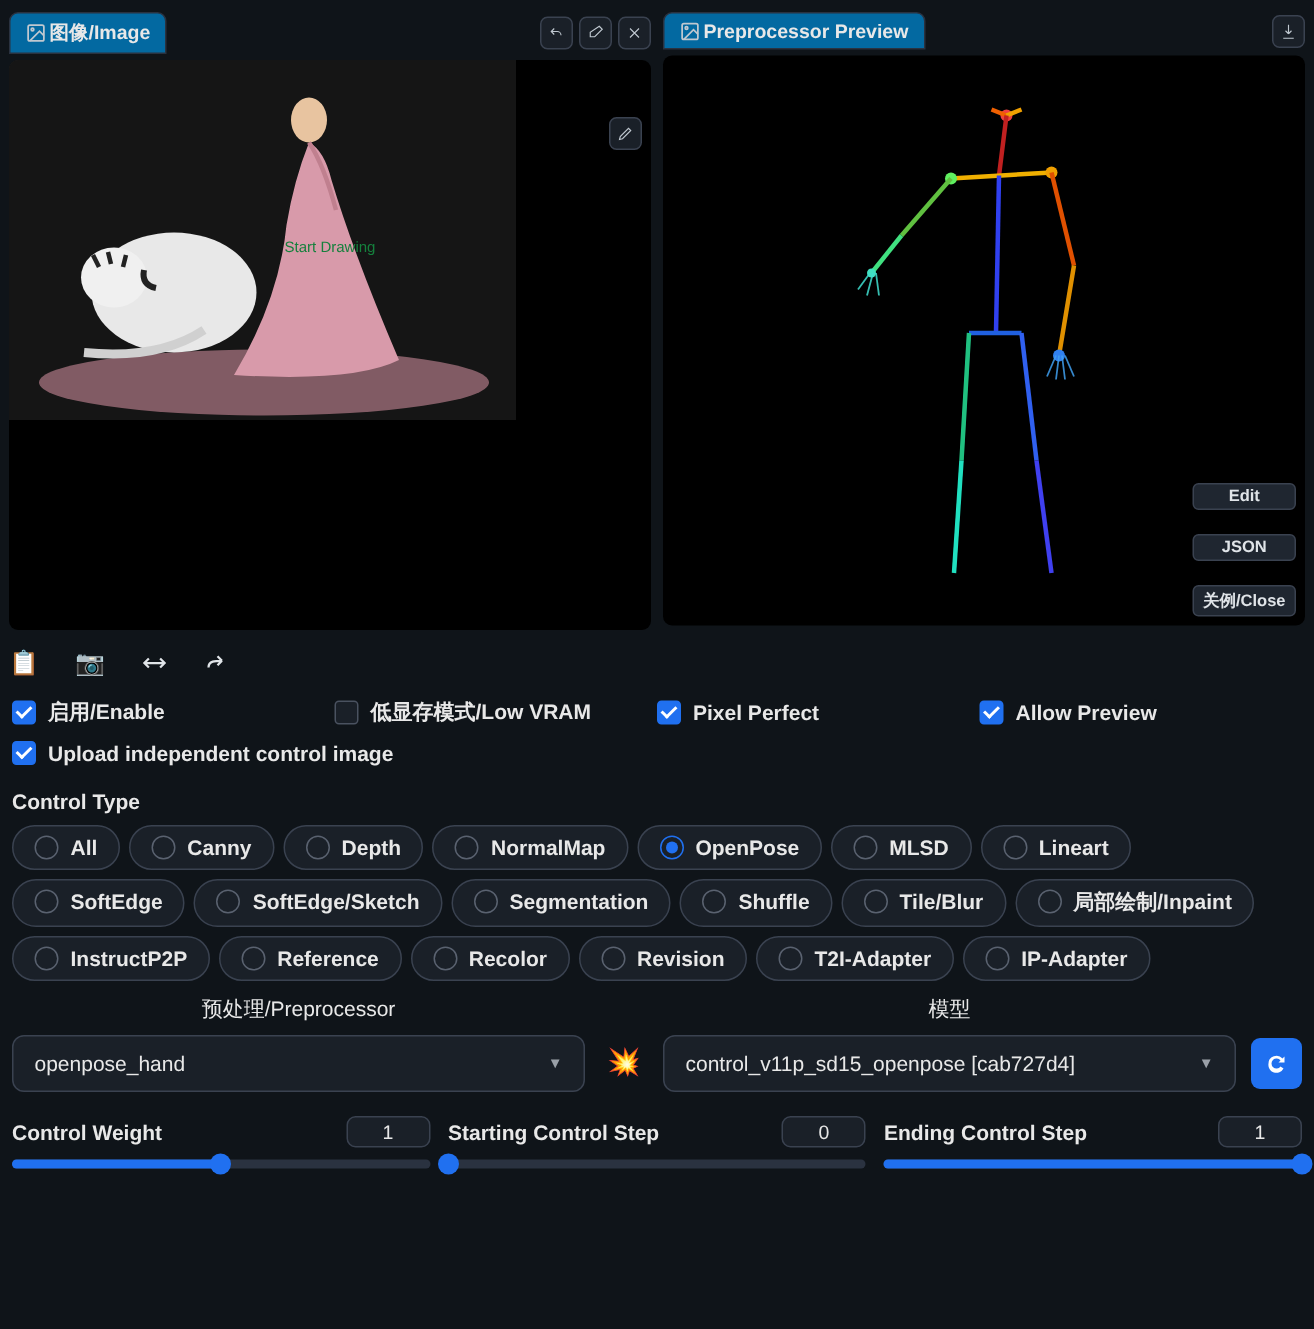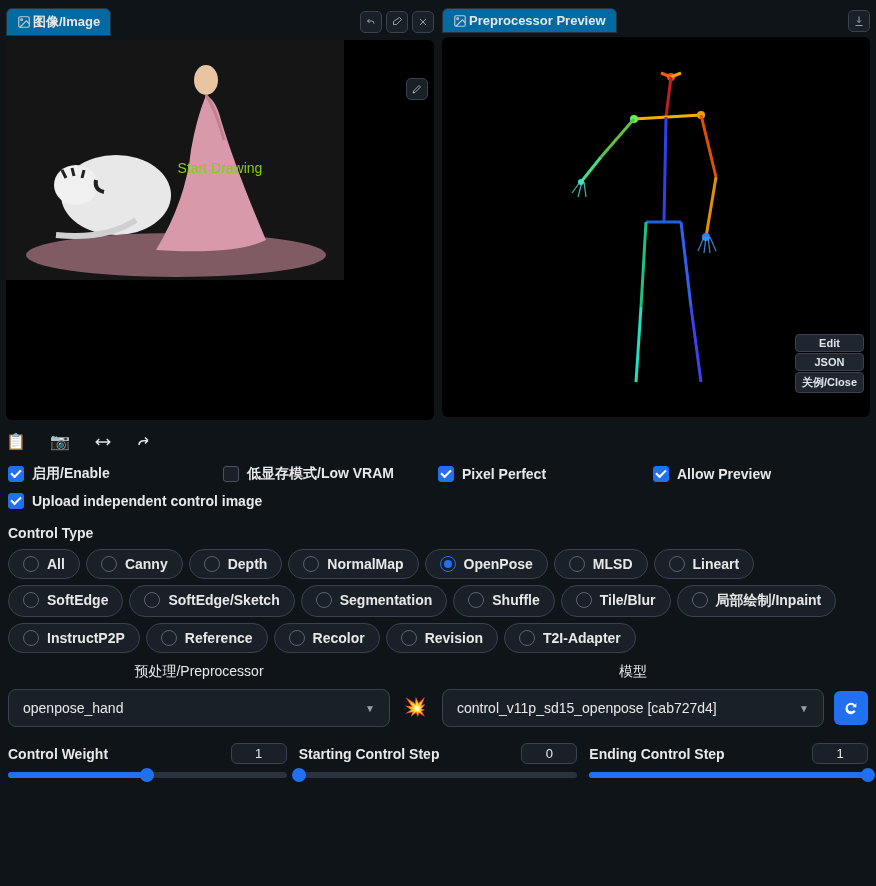--- a/index.html
+++ b/index.html
@@ -70,22 +70,22 @@
   width: 338px;
   height: 240px;
   background: linear-gradient(135deg, #2a2a2a 0%, #1a1a1a 100%);
   border-radius: 4px;
 }
 .draw-label {
   position: absolute;
   left: 50%;
   top: 120px;
   transform: translateX(-50%);
-  color: #84cc16;
-  font-size: 14px;
+  color: #15803d;
+  font-size: 10px;
 }
 .pencil-btn {
   position: absolute;
   right: 6px;
   top: 38px;
 }
 .preview-area {
   background: #000;
   border-radius: 6px;
   height: 380px;
@@ -93,24 +93,24 @@
 }
 .skeleton {
   position: absolute;
   left: 50%;
   top: 50%;
   transform: translate(-50%, -50%);
 }
 .side-btns {
   position: absolute;
   right: 6px;
-  bottom: 24px;
+  bottom: 6px;
   display: flex;
   flex-direction: column;
-  gap: 1px;
+  gap: 16px;
 }
 .side-btn {
   background: #1f2630;
   border: 1px solid #3a4250;
   border-radius: 4px;
   padding: 2px 6px;
   font-size: 11px;
   font-weight: 600;
   color: #e0e4e8;
   cursor: pointer;
@@ -513,20 +513,24 @@
       <span>Recolor</span>
     </div>
     <div class="radio-pill">
       <div class="radio-dot"></div>
       <span>Revision</span>
     </div>
     <div class="radio-pill">
       <div class="radio-dot"></div>
       <span>T2I-Adapter</span>
     </div>
+    <div class="radio-pill">
+      <div class="radio-dot"></div>
+      <span>IP-Adapter</span>
+    </div>
   </div>
 
 <div class="dropdown-row">
   <div class="dd-col">
     <div class="dd-label">预处理/Preprocessor</div>
     <div class="dropdown">
       <span>openpose_hand</span>
       <span class="dd-arrow">▼</span>
     </div>
   </div>

